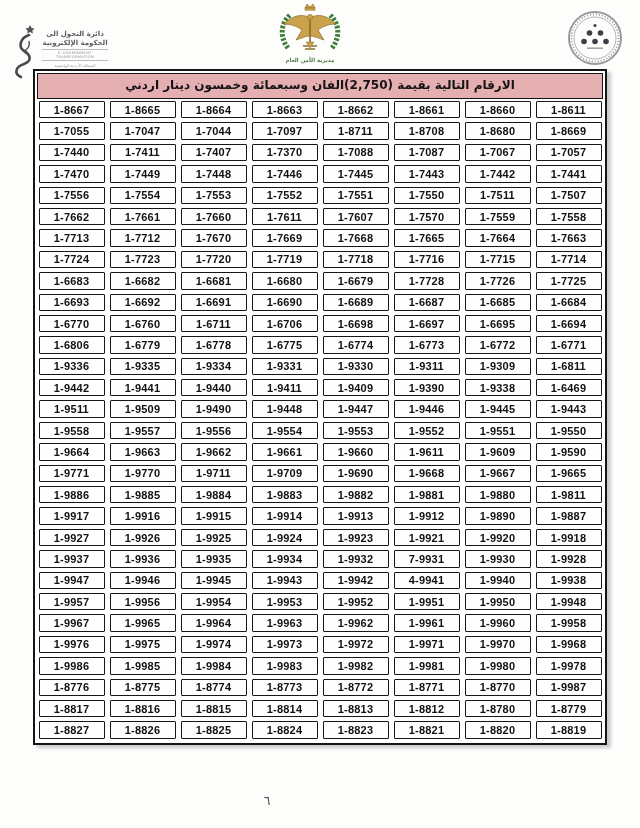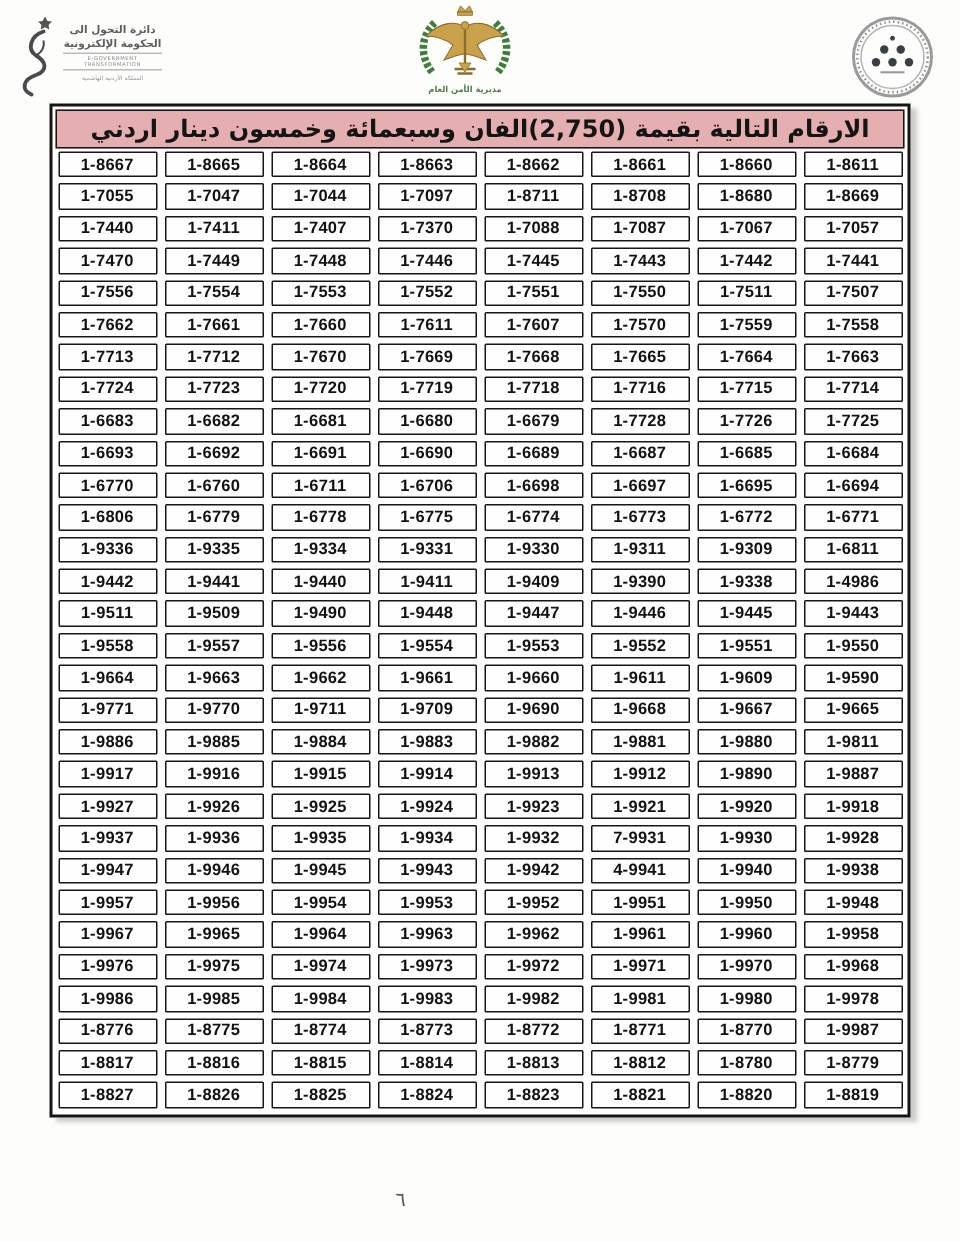--- a/index.html
+++ b/index.html
@@ -5,21 +5,21 @@
   html,body{margin:0;padding:0;}
   body{
     width:640px;height:828px;
     background:#ffffff;
     font-family:"DejaVu Sans", sans-serif;
     overflow:hidden;
   }
   .sheet{position:relative;width:640px;height:828px;background:#fdfdfc;}
 
   
-  .left-logo{position:absolute;left:8px;top:7px;width:104px;height:58px;display:flex;align-items:flex-start;}
+  .left-logo{position:absolute;left:8px;top:21px;width:104px;height:58px;display:flex;align-items:flex-start;}
   .left-logo svg{flex:0 0 34px;}
   .left-logo .txt{direction:rtl;text-align:center;color:#6a6a6a;margin-top:9px;width:66px;}
   .left-logo .l1,.left-logo .l2{font-size:7px;font-weight:bold;line-height:1.25;color:#5d5d5d;}
   .left-logo .l3{font-size:3.5px;letter-spacing:.4px;color:#8a8a8a;margin-top:1px;border-top:1px solid #bbb;border-bottom:1px solid #bbb;padding:1px 0;}
   .left-logo .l4{font-size:4px;color:#9a9a9a;margin-top:2px;}
 
   .center-logo{position:absolute;left:270px;top:2px;width:80px;height:62px;text-align:center;}
   .center-logo .caption{font-size:5.5px;color:#4e7d4a;font-weight:bold;line-height:1;margin-top:-2px;letter-spacing:.5px;}
 
   .right-logo{position:absolute;left:566px;top:9px;width:58px;height:58px;}
@@ -28,21 +28,21 @@
   .plate-table{
     position:absolute;left:33px;top:69px;width:574px;
     box-sizing:border-box;border:2px solid #151515;background:#ffffff;
     padding:1px 1px 2px 1px;
     box-shadow:4px 3px 3px rgba(145,145,145,.45);
   }
   .title-box{
     box-sizing:border-box;margin:1px 1px 0 1px;height:26px;
     border:1.4px solid #151515;background:#e5aeb1;
     direction:rtl;text-align:center;
-    font-size:16px;font-weight:bold;color:#141414;
+    font-size:12px;font-weight:bold;color:#141414;
     line-height:23px;letter-spacing:.2px;
   }
   .rows{display:block;}
   .t-row{display:flex;height:21.4px;direction:ltr;}
   .cell{
     flex:1;box-sizing:border-box;margin:2px 2.5px;
     border:1.6px solid #161616;border-radius:1px;background:#fefefe;
     display:flex;align-items:center;justify-content:center;
     font-family:"Liberation Sans", sans-serif;
     font-size:11px;font-weight:bold;color:#111;letter-spacing:.2px;
@@ -239,21 +239,21 @@
           <div class="cell">1-6811</div>
         </div>
         <div class="t-row">
           <div class="cell">1-9442</div>
           <div class="cell">1-9441</div>
           <div class="cell">1-9440</div>
           <div class="cell">1-9411</div>
           <div class="cell">1-9409</div>
           <div class="cell">1-9390</div>
           <div class="cell">1-9338</div>
-          <div class="cell">1-4986</div>
+          <div class="cell">1-6469</div>
         </div>
         <div class="t-row">
           <div class="cell">1-9511</div>
           <div class="cell">1-9509</div>
           <div class="cell">1-9490</div>
           <div class="cell">1-9448</div>
           <div class="cell">1-9447</div>
           <div class="cell">1-9446</div>
           <div class="cell">1-9445</div>
           <div class="cell">1-9443</div>

